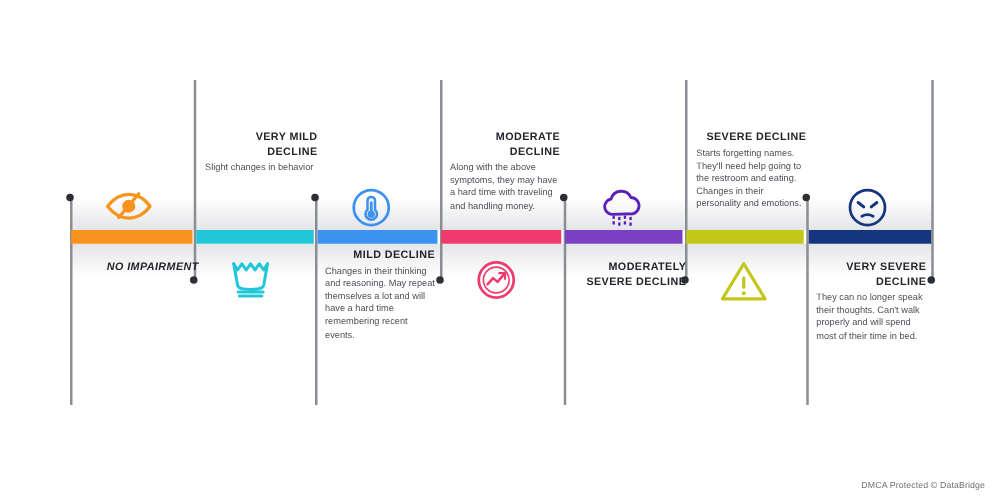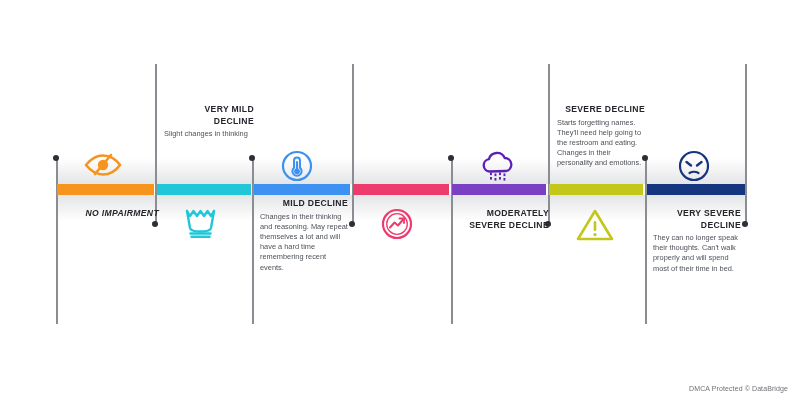--- a/index.html
+++ b/index.html
@@ -155,28 +155,32 @@
       <path d="M11.5 23 Q16 20.5, 20.5 23" fill="none" stroke="#15357f" stroke-width="2.2" stroke-linecap="round"></path>
     </svg>
   </div>
 
   <div class="block" style="left:64px;top:208px;width:95px;font-style:italic;">
     <p class="title">NO IMPAIRMENT</p>
   </div>
 
   <div class="block" style="left:164px;top:104px;width:90px;">
     <p class="title">VERY MILD DECLINE</p>
-    <p class="desc">Slight changes in thinking</p>
+    <p class="desc">Slight changes in behavior</p>
   </div>
 
   <div class="block" style="left:260px;top:198px;width:88px;">
     <p class="title">MILD DECLINE</p>
     <p class="desc">Changes in their thinking and reasoning. May repeat themselves a lot and will have a hard time remembering recent events.</p>
   </div>
 
+  <div class="block" style="left:360px;top:104px;width:88px;">
+    <p class="title">MODERATE DECLINE</p>
+    <p class="desc">Along with the above symptoms, they may have a hard time with traveling and handling money.</p>
+  </div>
 
   <div class="block" style="left:459px;top:208px;width:90px;">
     <p class="title">MODERATELY SEVERE DECLINE</p>
   </div>
 
   <div class="block" style="left:653px;top:208px;width:88px;">
     <p class="title">VERY SEVERE DECLINE</p>
     <p class="desc">They can no longer speak their thoughts. Can't walk properly and will spend most of their time in bed.</p>
   </div>
 

